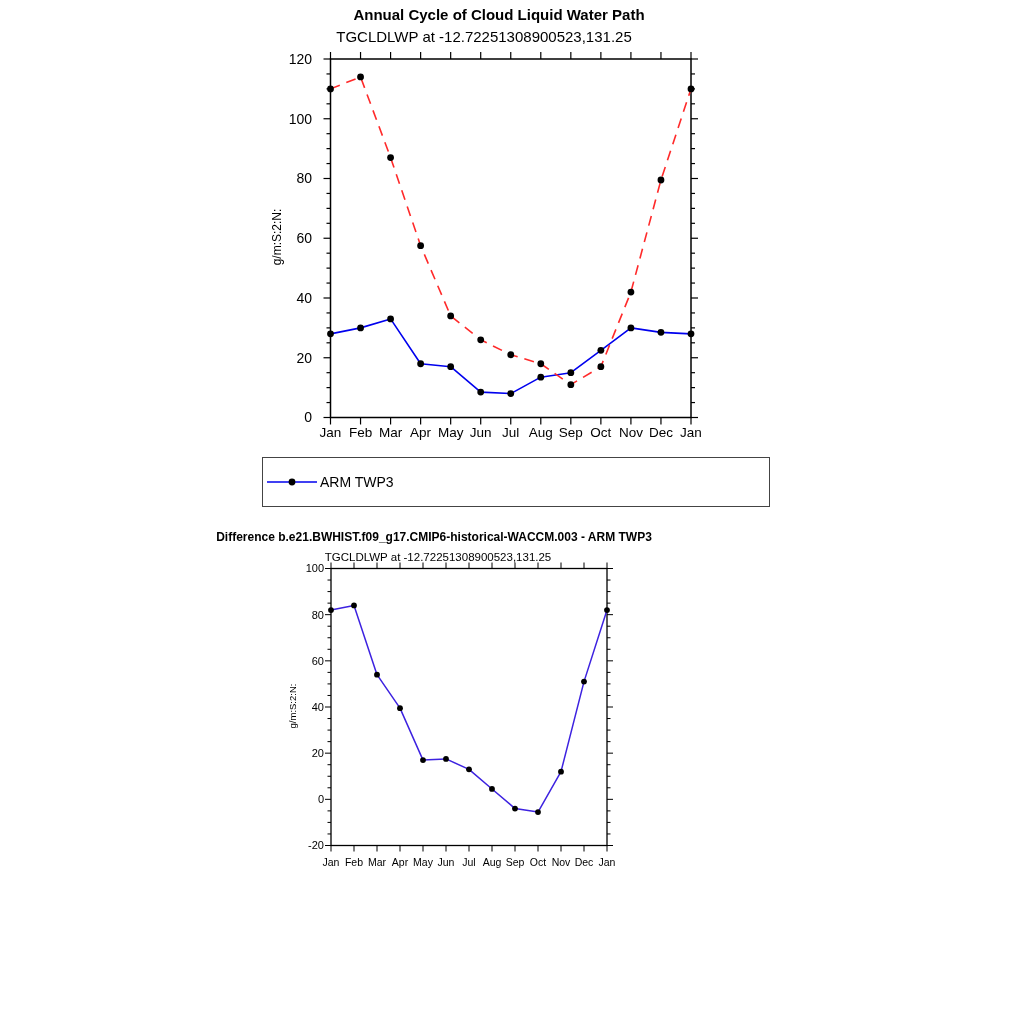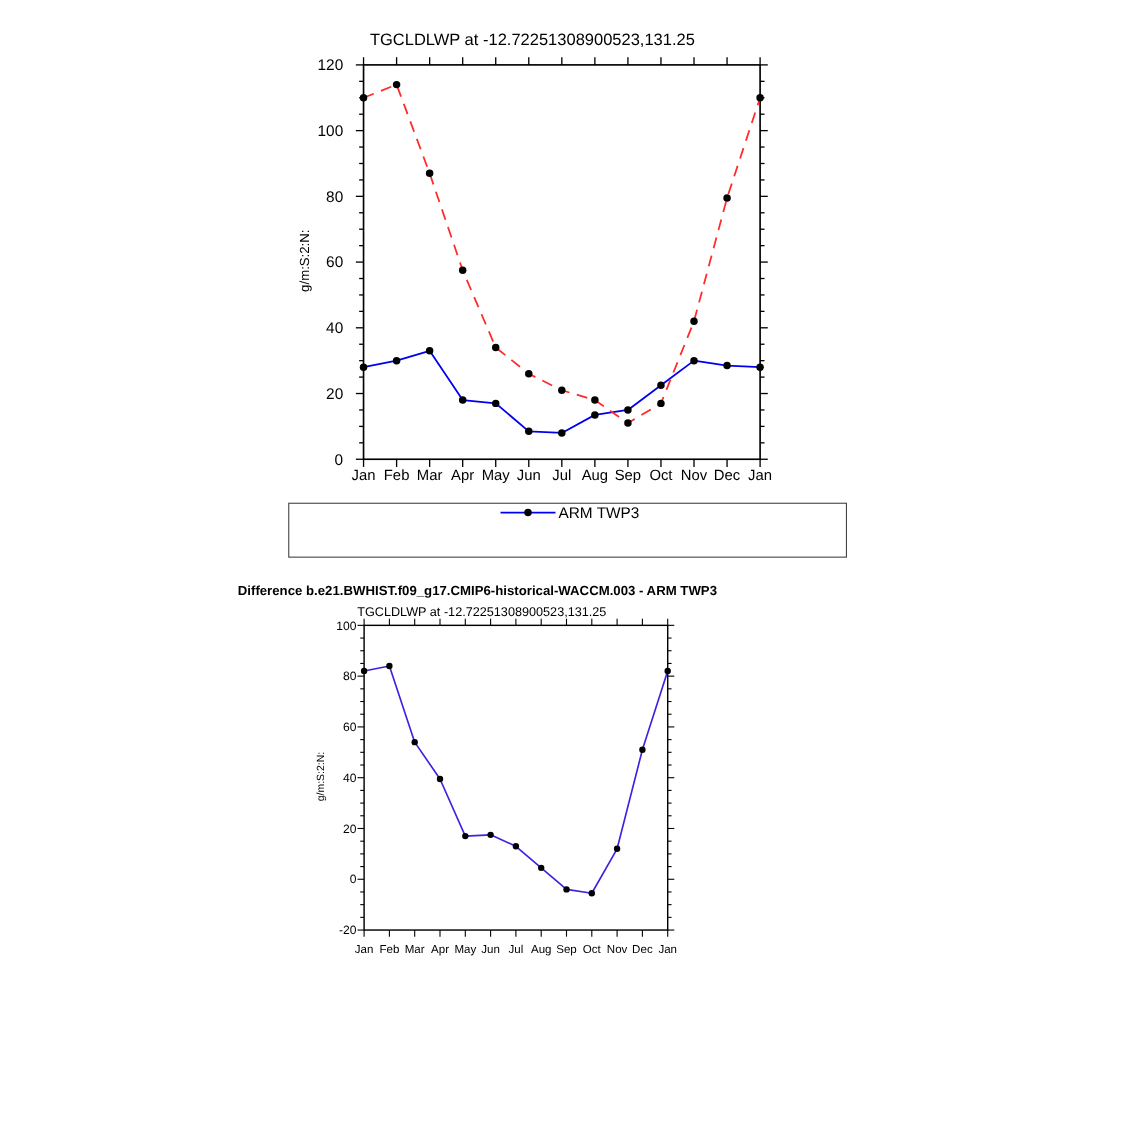--- a/index.html
+++ b/index.html
@@ -8,21 +8,21 @@
   #charts{position:absolute;left:0;top:0;}
   .ctitle{position:absolute;white-space:nowrap;transform:translateX(-50%);}
   #top-title{left:499px;top:6px;font-size:15px;font-weight:bold;}
   #top-subtitle{left:484px;top:28px;font-size:15px;}
   #bot-title{left:434px;top:530px;font-size:12px;font-weight:bold;}
   #bot-subtitle{left:438px;top:551px;font-size:11.5px;}
   .ylab{position:absolute;white-space:nowrap;transform:translate(-50%,-50%) rotate(-90deg);}
   #top-ylabel{left:277px;top:237px;font-size:12px;}
   #bot-ylabel{left:292px;top:706px;font-size:9.5px;}
   #legend{position:absolute;left:262px;top:457px;width:508px;height:50px;
-          border:1px solid #444;box-sizing:border-box;display:flex;flex-direction:row;
+          border:1px solid #444;box-sizing:border-box;display:flex;flex-direction:column;
           justify-content:space-around;padding-left:3px;background:#fff;}
   .lrow{display:flex;align-items:center;height:16px;}
   .lsw{width:52px;height:14px;flex:0 0 52px;}
   .llab{font-size:14px;white-space:nowrap;margin-left:2px;}
 </style>
 </head>
 <body>
 
 <div id="canvas">
   <svg id="charts" width="1024" height="1024" viewBox="0 0 1024 1024">
@@ -257,20 +257,21 @@
       <circle cx="446" cy="758.9375" r="2.9" fill="#000000"></circle>
       <circle cx="469" cy="769.325" r="2.9" fill="#000000"></circle>
       <circle cx="492" cy="788.9458333333333" r="2.9" fill="#000000"></circle>
       <circle cx="515" cy="808.5666666666667" r="2.9" fill="#000000"></circle>
       <circle cx="538" cy="812.0291666666667" r="2.9" fill="#000000"></circle>
       <circle cx="561" cy="771.6333333333333" r="2.9" fill="#000000"></circle>
       <circle cx="584" cy="681.6083333333333" r="2.9" fill="#000000"></circle>
       <circle cx="607" cy="610.05" r="2.9" fill="#000000"></circle>
     </svg>
 
+  <div class="ctitle" id="top-title">Annual Cycle of Cloud Liquid Water Path</div>
   <div class="ctitle" id="top-subtitle">TGCLDLWP at -12.72251308900523,131.25</div>
   <div class="ylab" id="top-ylabel">g/m:S:2:N:</div>
 
   <div id="legend">
     <div class="lrow">
       <svg class="lsw" id="sw0">
           <line x1="1" y1="7" x2="51" y2="7" stroke="#0000ee" stroke-width="1.6"></line>
           <circle cx="26" cy="7" r="3.4" fill="#000000"></circle>
         </svg>
       <span class="llab">ARM TWP3</span>

